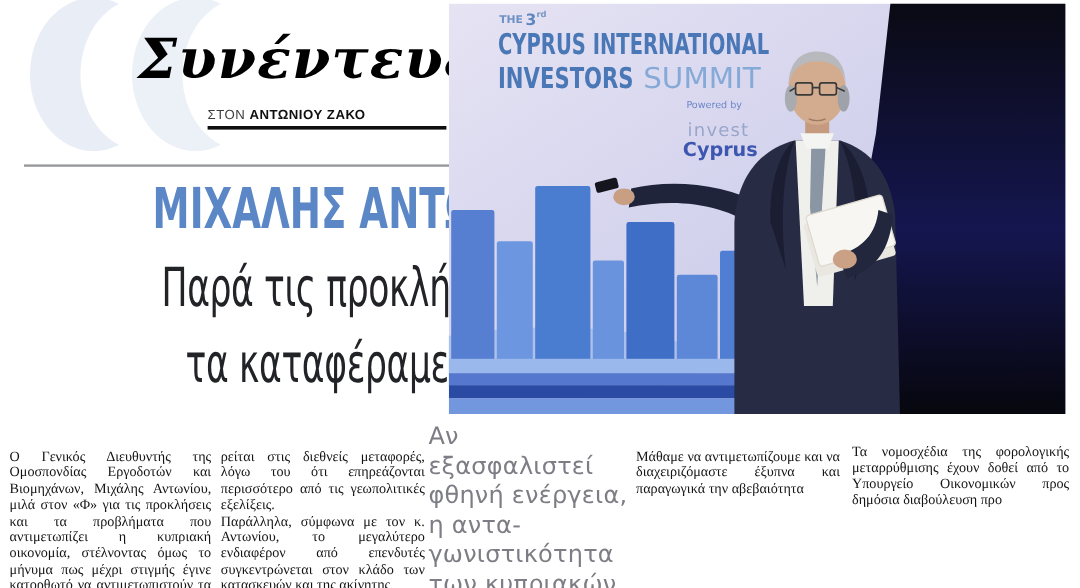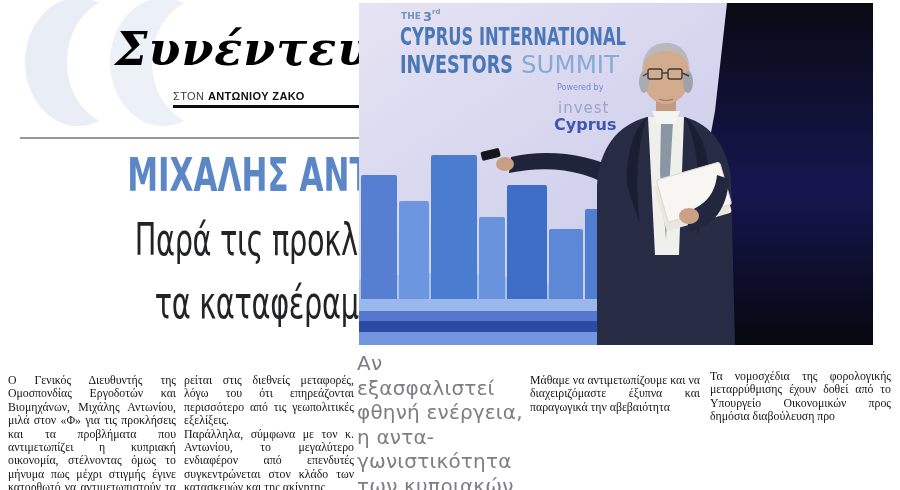--- a/index.html
+++ b/index.html
@@ -27,21 +27,21 @@
   .headline{position:absolute;left:0;top:150px;width:374px;text-align:right;}
   .hl-line{white-space:nowrap;transform-origin:100% 50%;}
   .hl-name{font-family:"DejaVu Sans",sans-serif;font-weight:700;font-size:47px;line-height:50px;
     color:#5b87c7;transform:scaleX(.66);}
   .hl-sub{font-family:"DejaVu Sans",sans-serif;font-weight:400;font-size:45px;line-height:50px;
     color:#222327;transform:scaleX(.64);letter-spacing:-.5px;}
   .hl-sub.s1{margin-top:15px;}
   .hl-sub.s2{margin-top:13px;}
 
   
-  .photo{position:absolute;left:359px;top:3px;width:458px;height:342px;}
+  .photo{position:absolute;left:374px;top:3px;width:458px;height:342px;}
   .photo svg{display:block;}
 
   
   .col{position:absolute;top:374px;font-family:"Liberation Serif",serif;font-size:11.8px;
     line-height:13.4px;color:#141414;text-align:justify;}
   .col p{margin:0;}
   .col1{left:8px;width:168px;}
   .col2{left:184px;width:170px;}
   .col4{left:530px;width:170px;}
   .col5{left:710px;width:181px;top:370px;}

